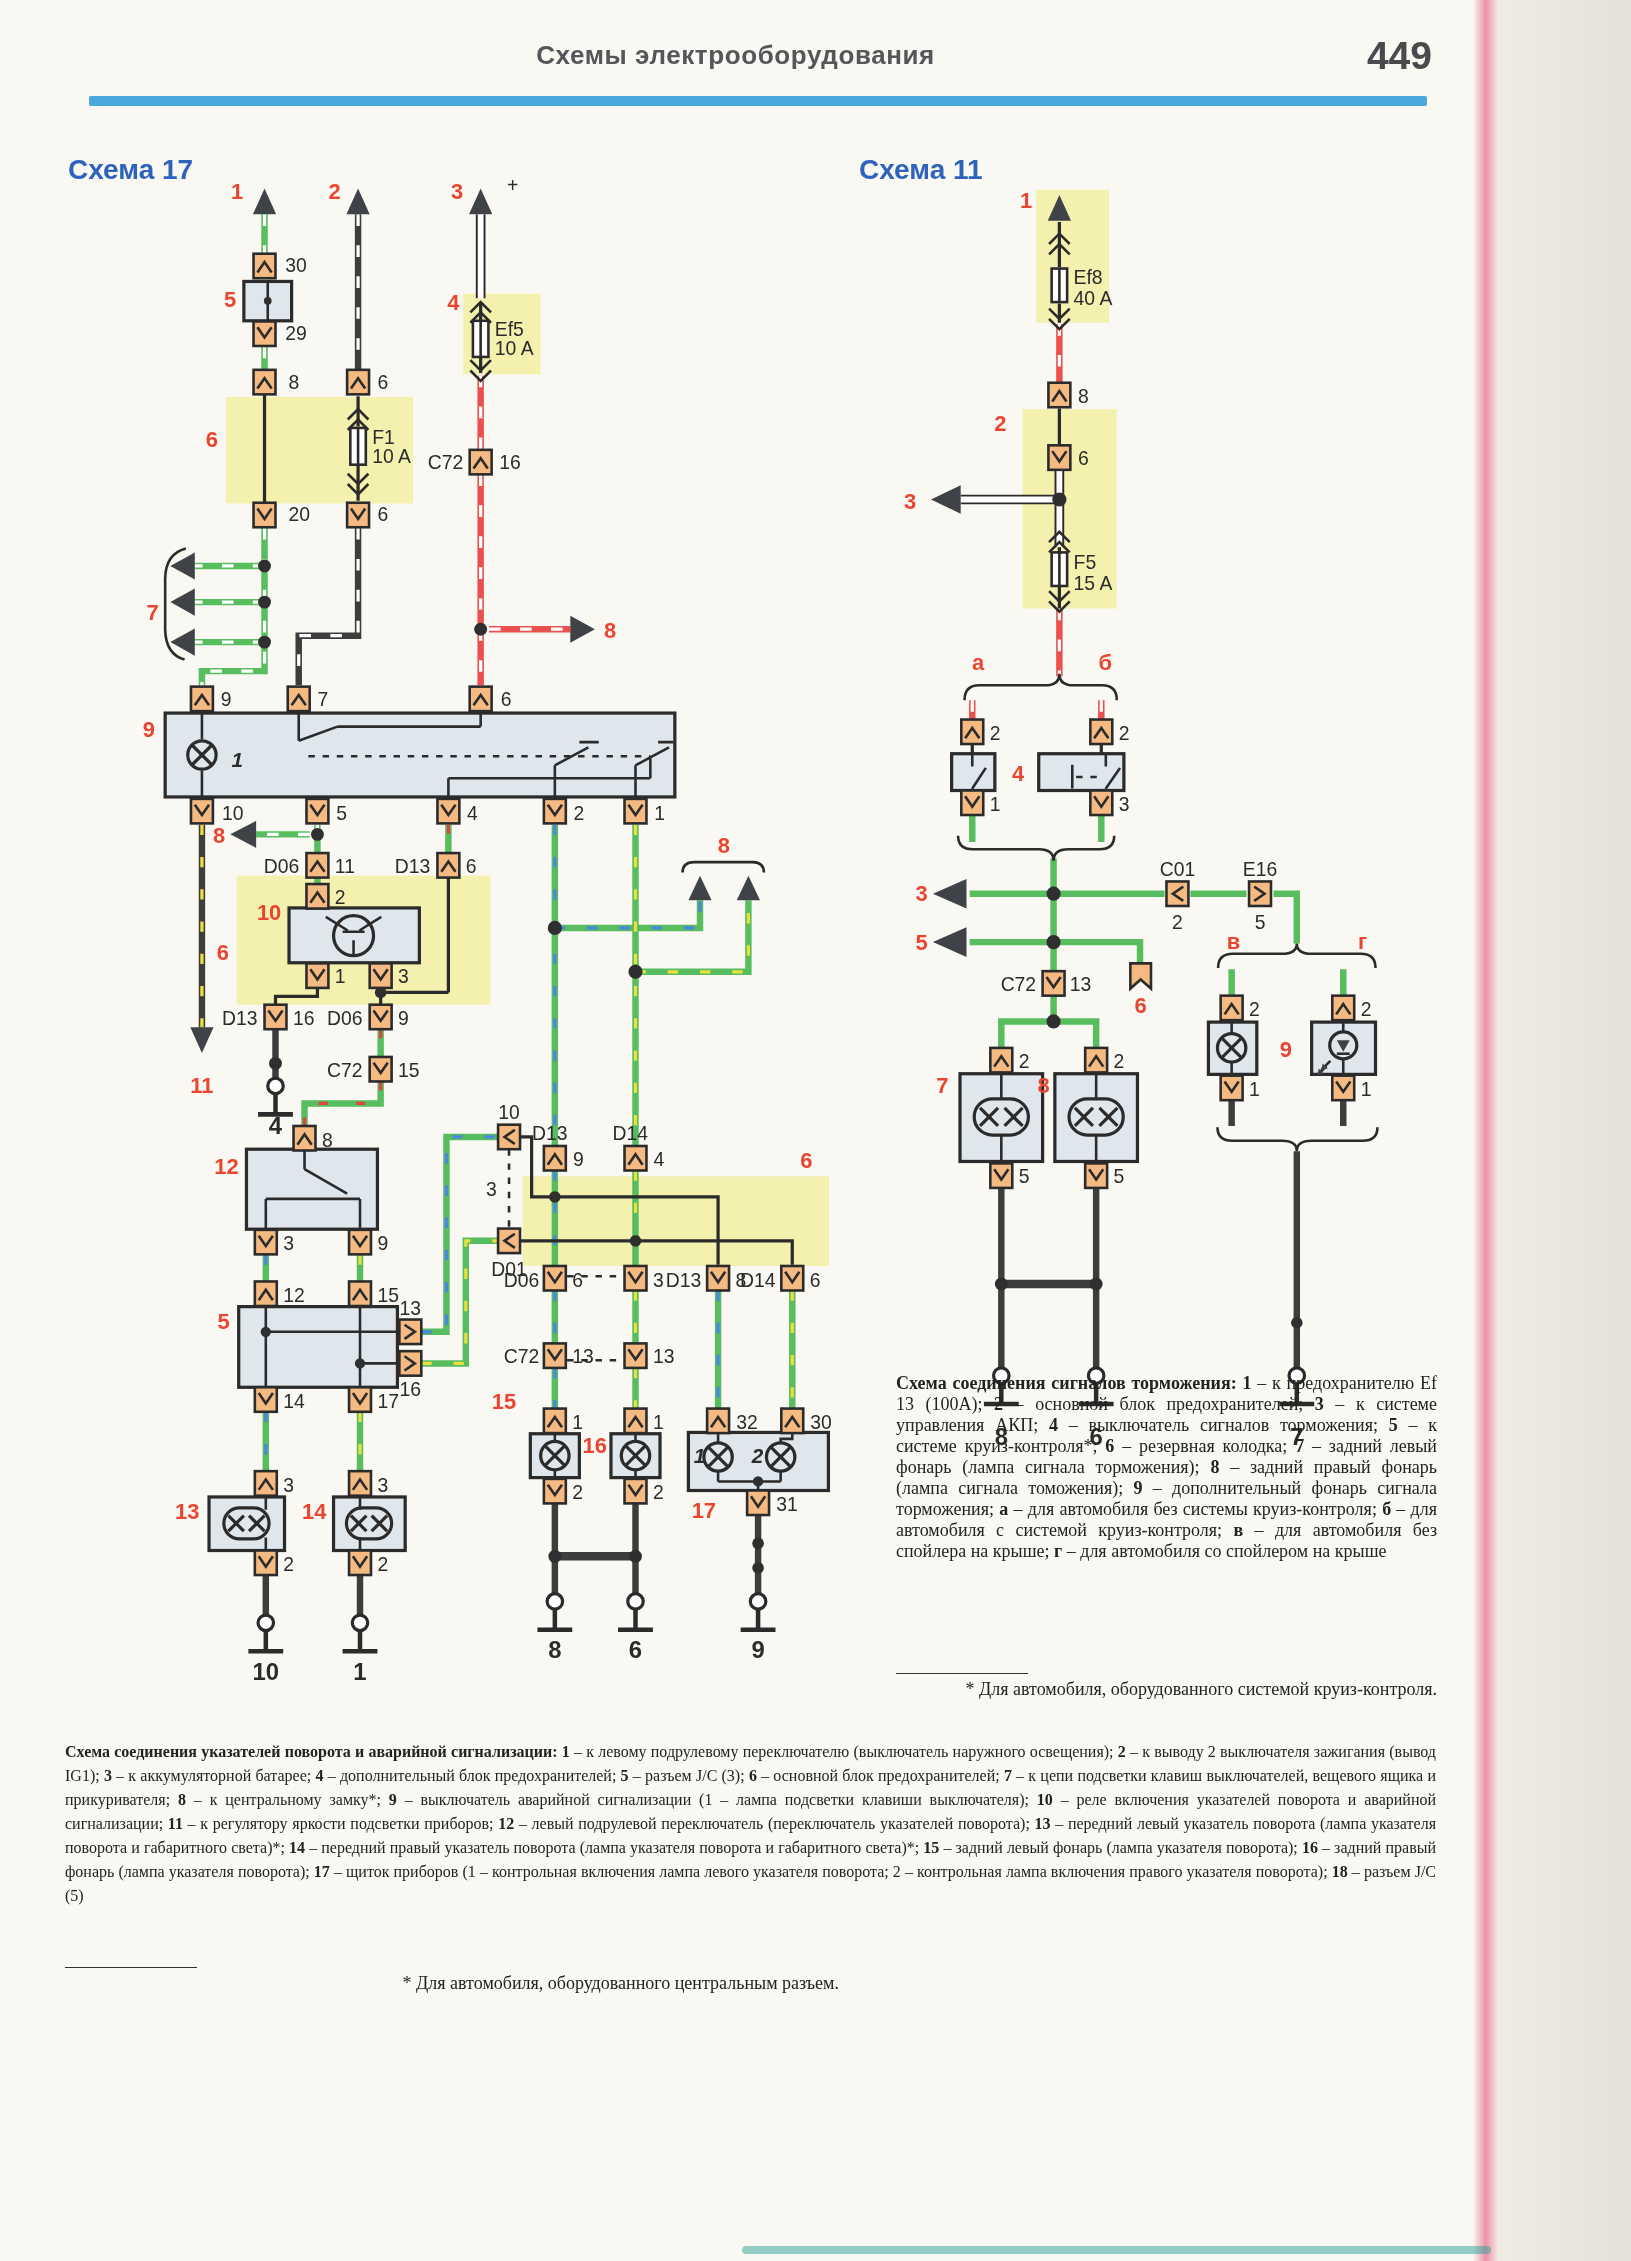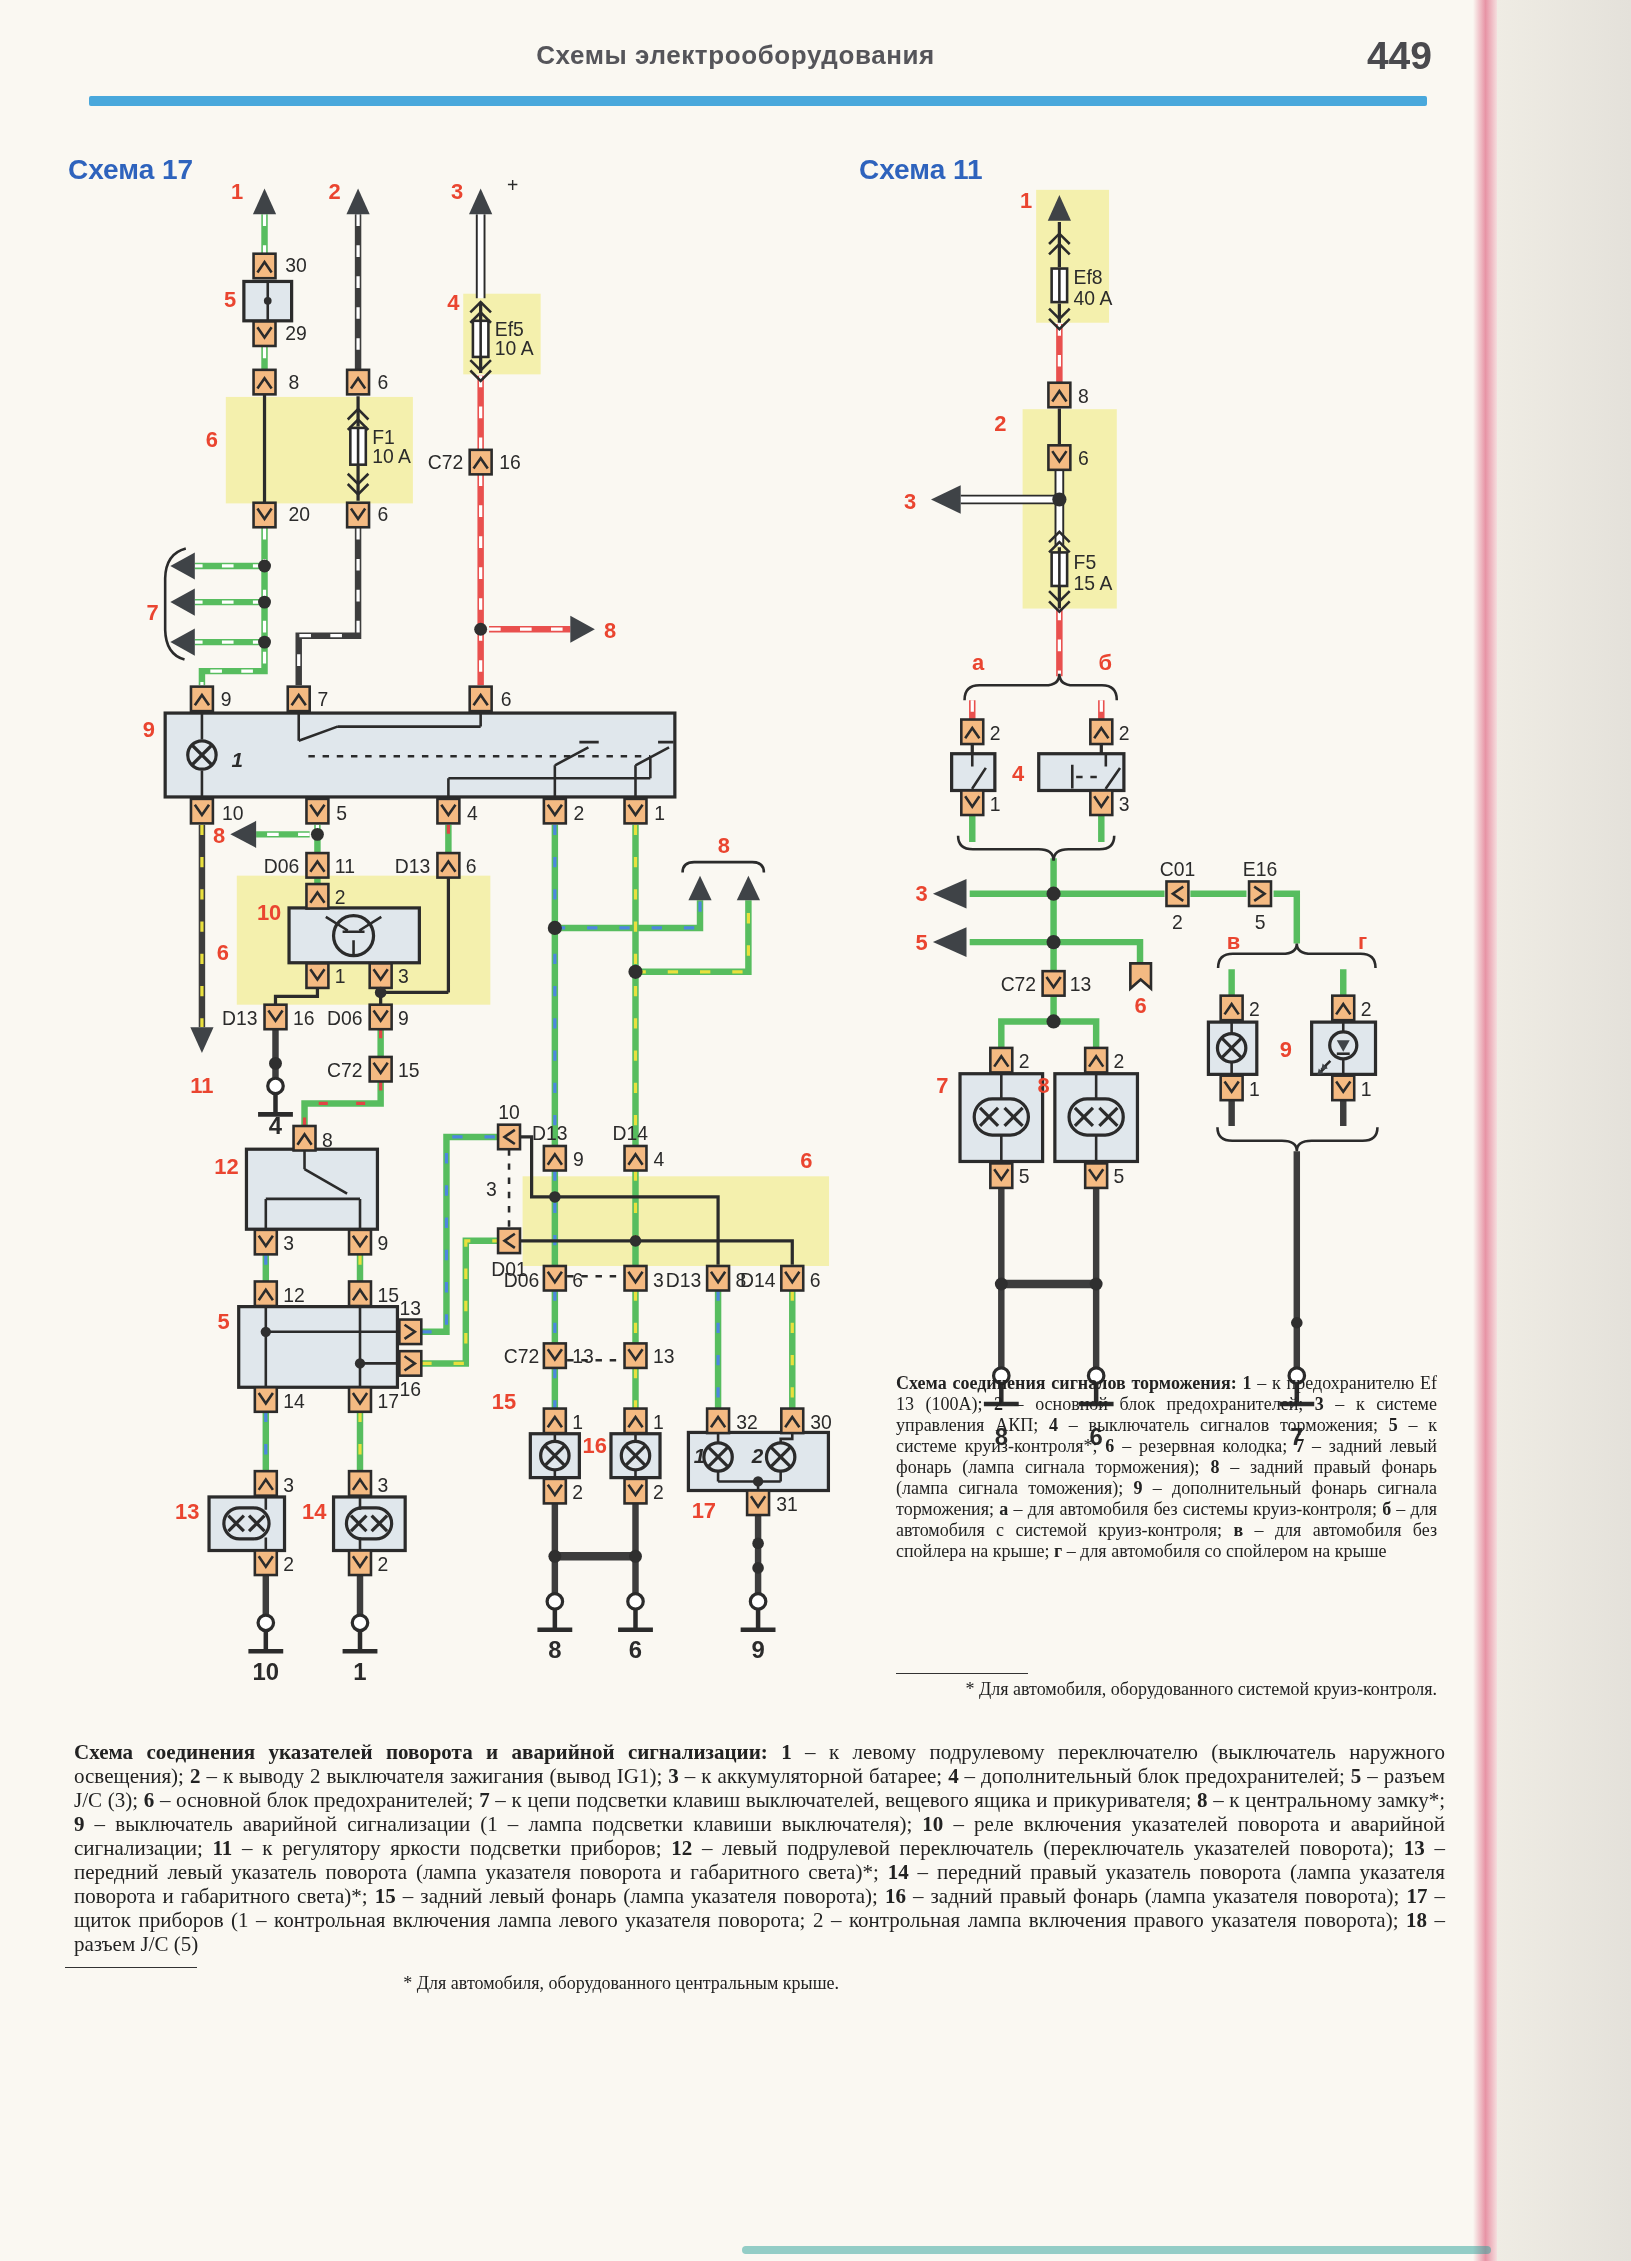--- a/index.html
+++ b/index.html
@@ -34,21 +34,21 @@
   .gndl{stroke:#2b2b2b;stroke-width:7px;fill:none;}
   .dot{fill:#2f2f2f;stroke:none;}
   .lampl{fill:none;stroke:#2b2b2b;stroke-width:5px;}
   text{font-family:"Liberation Sans",sans-serif;fill:#2b2b2b;}
   .tpin{font-size:30px;}
   .tred{font-size:34px;font-weight:bold;fill:#ea4530;}
   .tbig{font-size:37px;font-weight:bold;}
   .tit{font-size:32px;font-weight:bold;font-style:italic;}
   .cap{position:absolute;font-family:"Liberation Serif",serif;color:#222;text-align:justify;}
   #cap-right{left:896px;top:1373px;width:541px;font-size:18px;line-height:21px;}
-  #cap-bottom{left:74px;top:1740px;width:1371px;font-size:21px;line-height:24px;}
+  #cap-bottom{left:65px;top:1740px;width:1371px;font-size:16px;line-height:24px;}
   .cap b{font-weight:bold;}
   .fn-rule{position:absolute;width:132px;border-top:1.9px solid #333;}
   .fn{position:absolute;font-family:"Liberation Serif",serif;color:#222;font-size:18px;line-height:22px;text-align:right;}
   #fnr-rule{left:896px;top:1673px;}
   #fnr{left:896px;top:1678px;width:541px;}
   #fnb-rule{left:65px;top:1967px;}
   #fnb{left:65px;top:1972px;width:774px;}
   .edge-pink{position:absolute;left:1473px;top:0;width:24.5px;height:2261px;background:linear-gradient(90deg,rgba(233,150,168,0),rgba(228,130,152,.85),rgba(233,150,168,.2));}
   .edge-right{position:absolute;left:1497px;top:0;width:134px;height:2261px;background:linear-gradient(90deg,#efece4,#e4e1da);}
   .smear-teal{position:absolute;left:742px;top:2246px;width:749px;height:8.4px;background:#2ba29a;opacity:.5;border-radius:3.9px;}
@@ -516,18 +516,18 @@
       <text x="1183" y="2268" class="tit" text-anchor="end">2</text>
     </g>
 </svg>
 
 <div class="cap" id="cap-right"><b>Схема соединения сигналов торможения: </b><b>1</b> – к предохранителю Ef 13 (100А); <b>2</b> – основной блок предохранителей; <b>3</b> – к системе управления АКП; <b>4</b> – выключатель сигналов торможения; <b>5</b> – к системе круиз-контроля*; <b>6</b> – резервная колодка; <b>7</b> – задний левый фонарь (лампа сигнала торможения); <b>8</b> – задний правый фонарь (лампа сигнала томожения); <b>9</b> – дополнительный фонарь сигнала торможения; <b>а</b> – для автомобиля без системы круиз-контроля; <b>б</b> – для автомобиля с системой круиз-контроля; <b>в</b> – для автомобиля без спойлера на крыше; <b>г</b> – для автомобиля со спойлером на крыше</div>
 <div class="fn-rule" id="fnr-rule"></div>
 <div class="fn" id="fnr">* Для автомобиля, оборудованного системой круиз-контроля.</div>
 
 <div class="cap" id="cap-bottom"><b>Схема соединения указателей поворота и аварийной сигнализации: </b><b>1</b> – к левому подрулевому переключателю (выключатель наружного освещения); <b>2</b> – к выводу 2 выключателя зажигания (вывод IG1); <b>3</b> – к аккумуляторной батарее; <b>4</b> – дополнительный блок предохранителей; <b>5</b> – разъем J/C (3); <b>6</b> – основной блок предохранителей; <b>7</b> – к цепи подсветки клавиш выключателей, вещевого ящика и прикуривателя; <b>8</b> – к центральному замку*; <b>9</b> – выключатель аварийной сигнализации (1 – лампа подсветки клавиши выключателя); <b>10</b> – реле включения указателей поворота и аварийной сигнализации; <b>11</b> – к регулятору яркости подсветки приборов; <b>12</b> – левый подрулевой переключатель (переключатель указателей поворота); <b>13</b> – передний левый указатель поворота (лампа указателя поворота и габаритного света)*; <b>14</b> – передний правый указатель поворота (лампа указателя поворота и габаритного света)*; <b>15</b> – задний левый фонарь (лампа указателя поворота); <b>16</b> – задний правый фонарь (лампа указателя поворота); <b>17</b> – щиток приборов (1 – контрольная включения лампа левого указателя поворота; 2 – контрольная лампа включения правого указателя поворота); <b>18</b> – разъем J/C (5)</div>
 <div class="fn-rule" id="fnb-rule"></div>
-<div class="fn" id="fnb">* Для автомобиля, оборудованного центральным крыше.</div>
+<div class="fn" id="fnb">* Для автомобиля, оборудованного центральным разъем.</div>
 
 <div class="edge-pink"></div>
 <div class="edge-right"></div>
 <div class="smear-teal"></div>
 
 
 </body></html>

